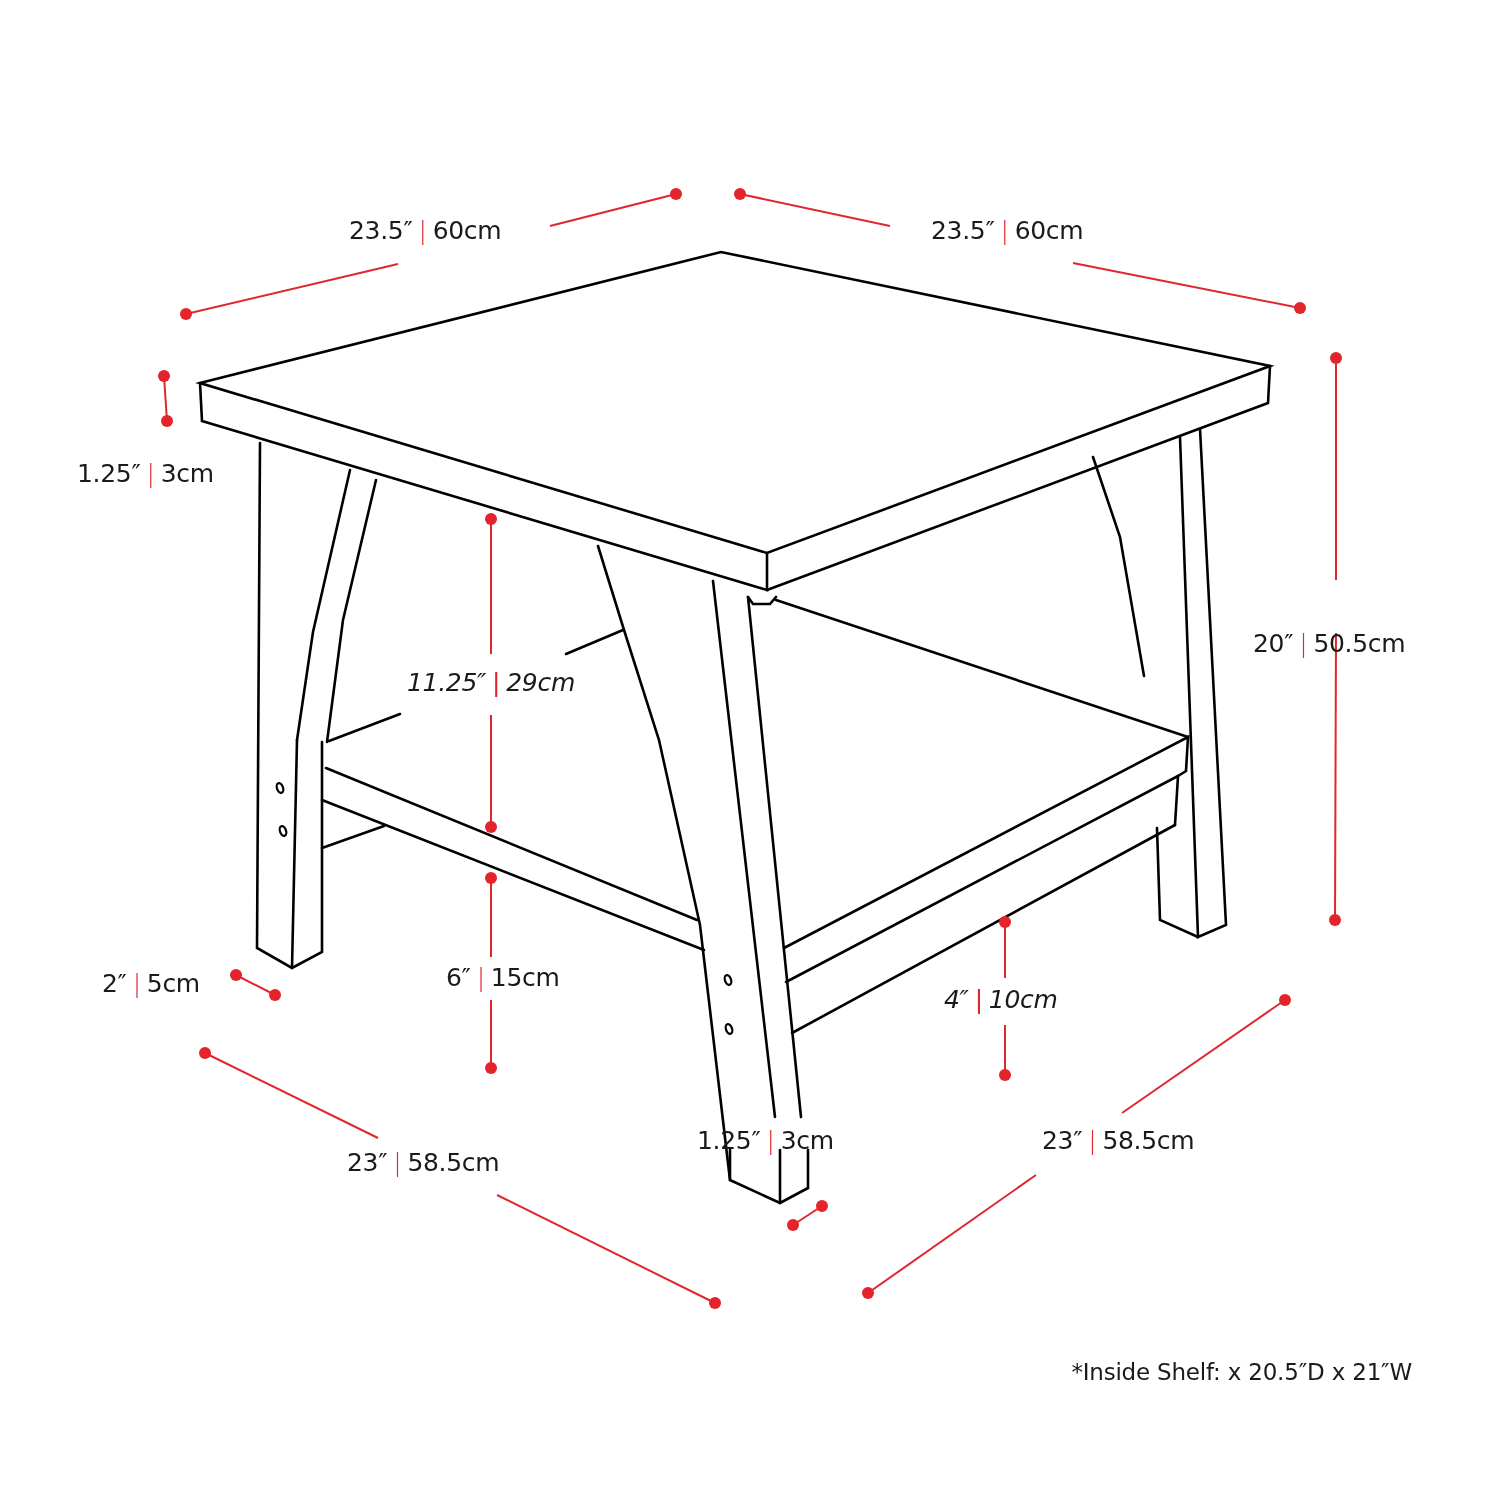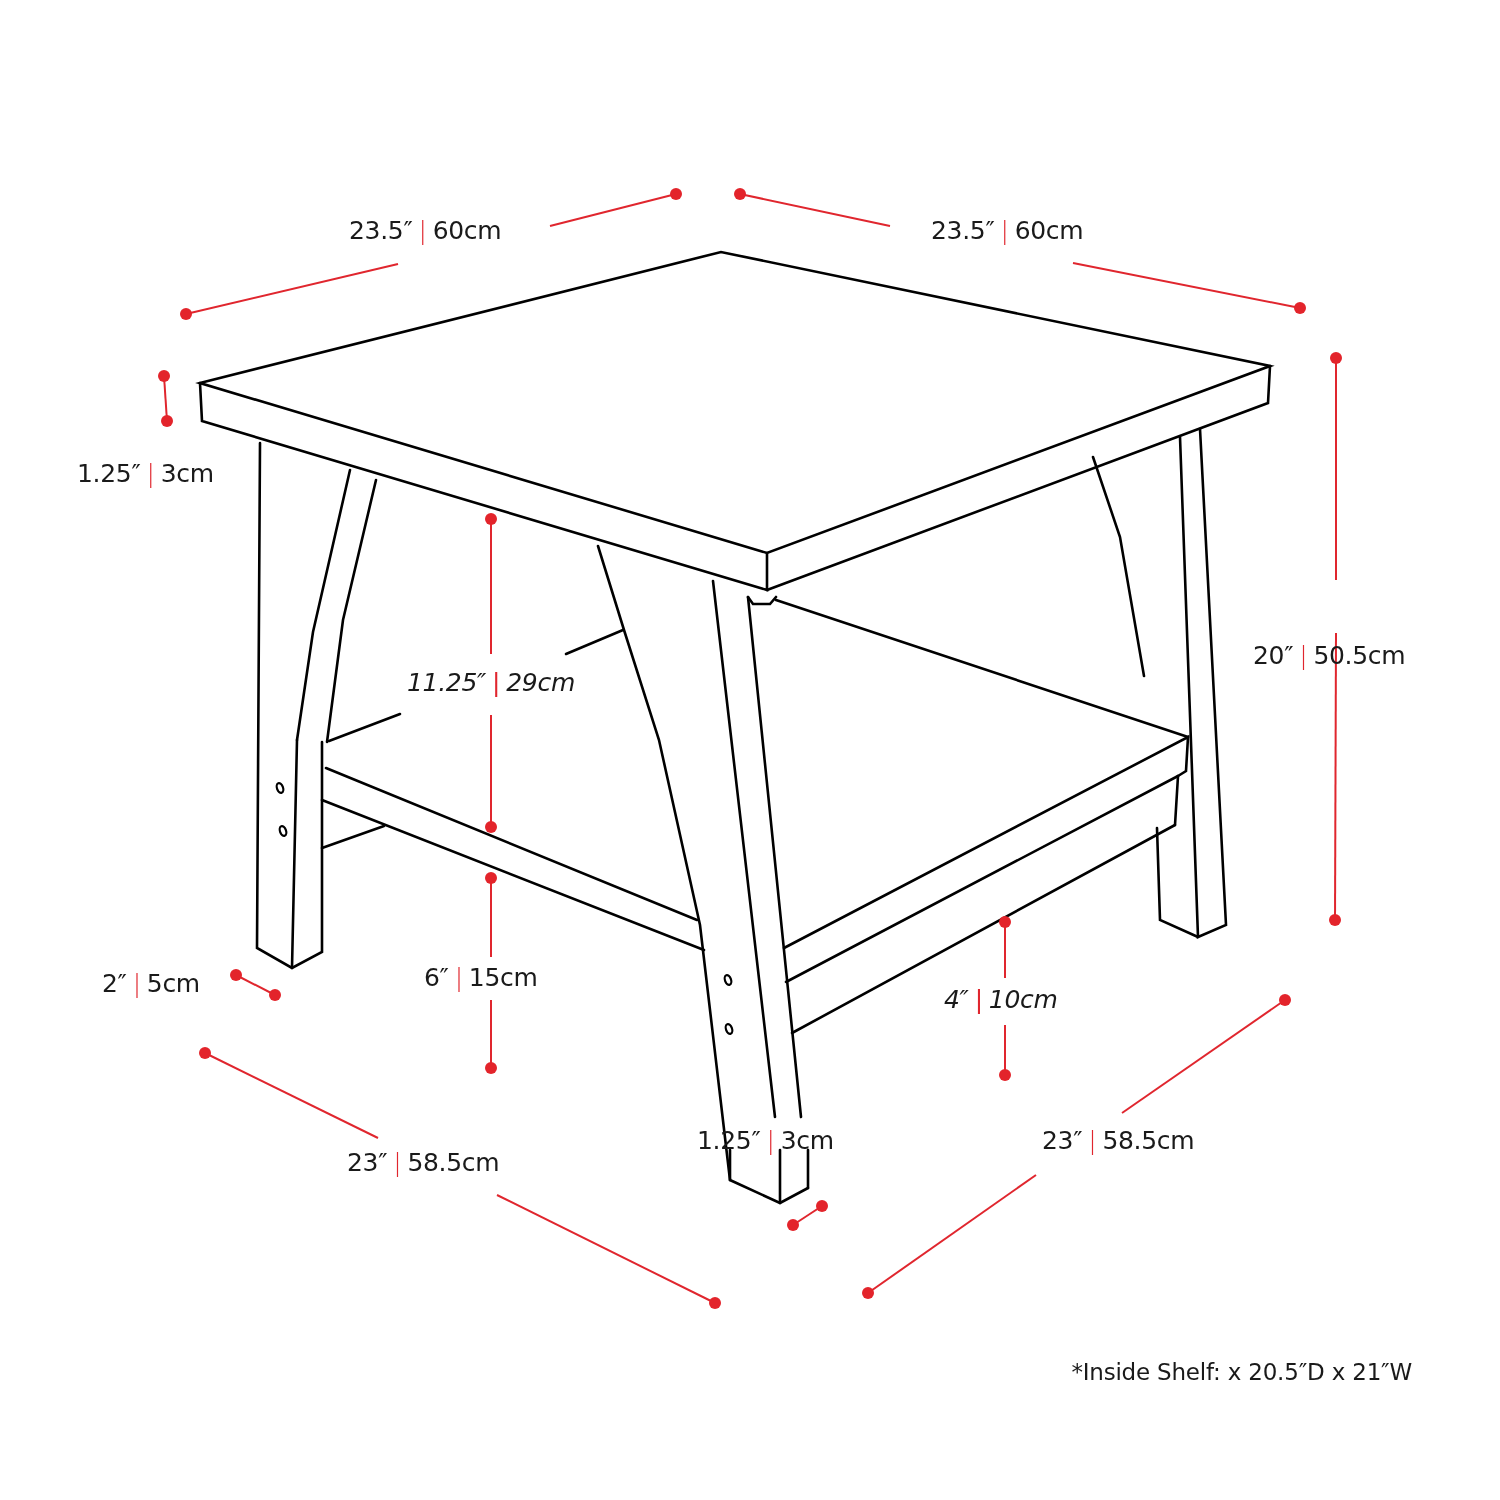--- a/index.html
+++ b/index.html
@@ -160,33 +160,33 @@
 </div>
 
 <div class="lbl" style="left:931px; top:218px;">
   <span>23.5″</span><span class="sep">|</span><span>60cm</span>
 </div>
 
 <div class="lbl" style="left:77px; top:461px;">
   <span>1.25″</span><span class="sep">|</span><span>3cm</span>
 </div>
 
-<div class="lbl" style="left:1253px; top:631px;margin-top:12px;">
+<div class="lbl" style="left:1253px; top:631px;">
   <span>20″</span><span class="sep">|</span><span>50.5cm</span>
 </div>
 
 <div class="lbl" style="left:407px; top:670px;font-style:italic;">
   <span>11.25″</span><span class="sep">|</span><span>29cm</span>
 </div>
 
 <div class="lbl" style="left:102px; top:971px;">
   <span>2″</span><span class="sep">|</span><span>5cm</span>
 </div>
 
-<div class="lbl" style="left:424px; top:965px;">
+<div class="lbl" style="left:446px; top:965px;">
   <span>6″</span><span class="sep">|</span><span>15cm</span>
 </div>
 
 <div class="lbl" style="left:944px; top:987px;font-style:italic;">
   <span>4″</span><span class="sep">|</span><span>10cm</span>
 </div>
 
 <div class="lbl" style="left:697px; top:1128px;">
   <span>1.25″</span><span class="sep">|</span><span>3cm</span>
 </div>

